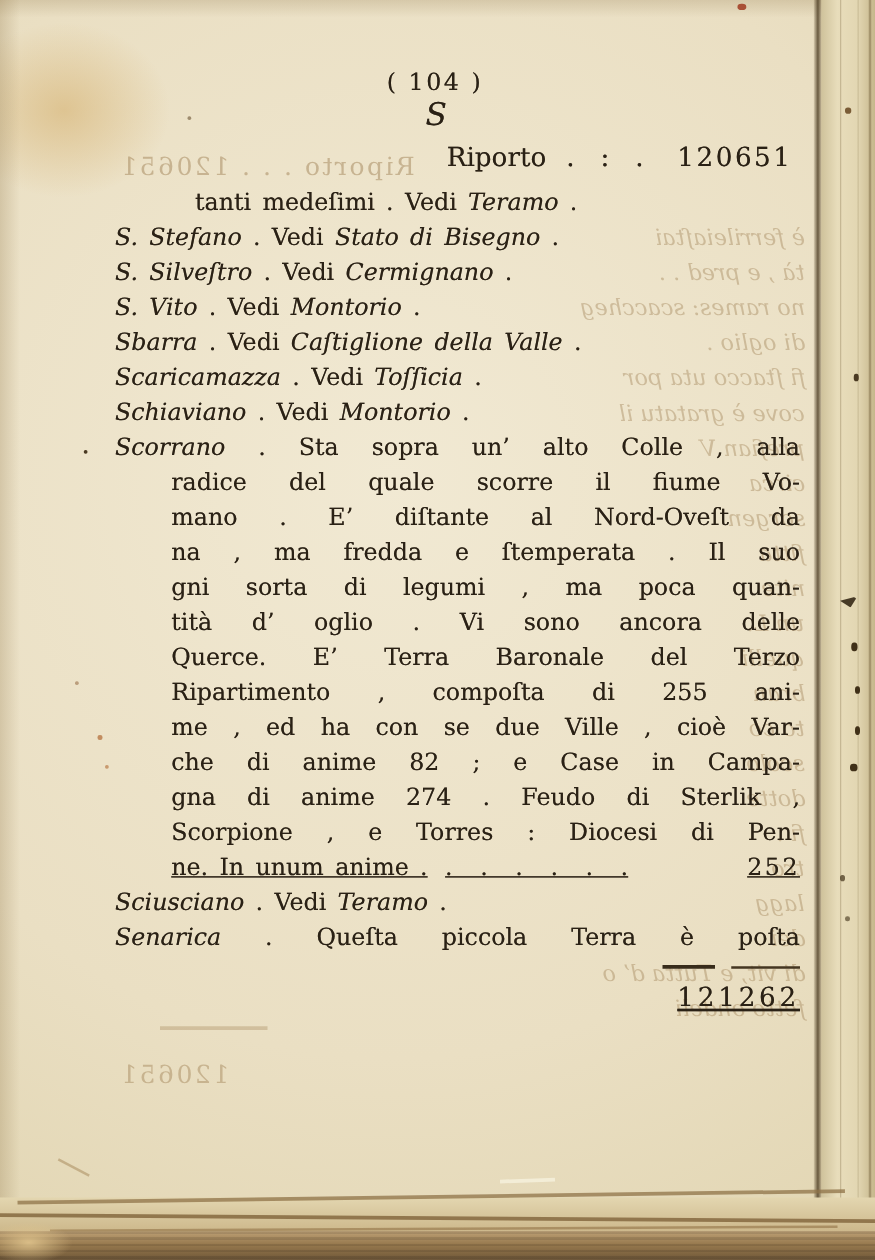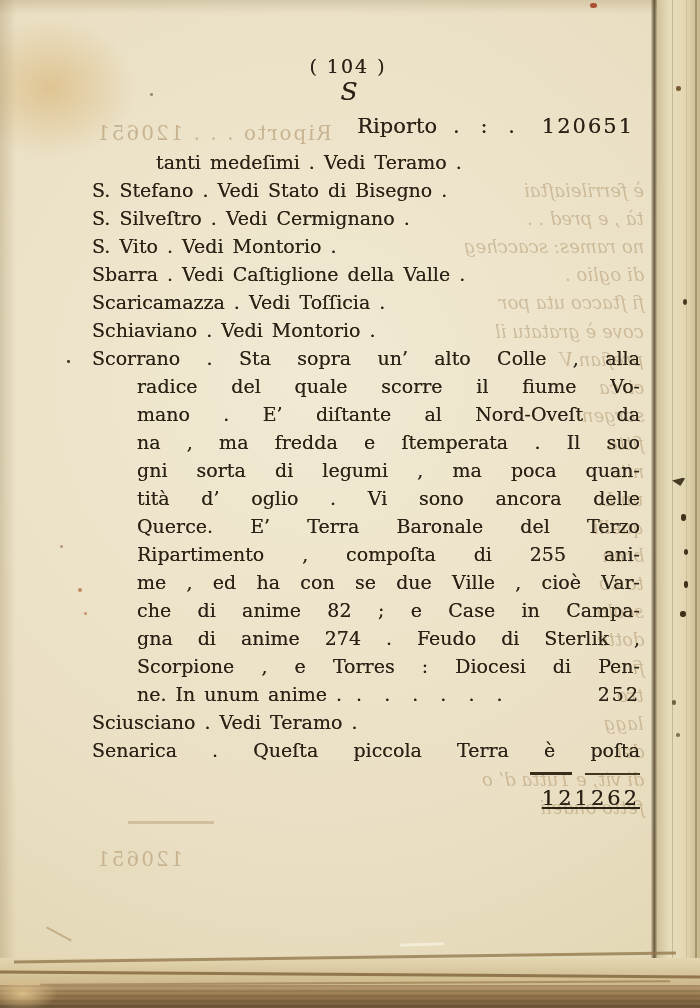--- a/index.html
+++ b/index.html
@@ -57,22 +57,22 @@
   .page-num{text-align:center;font-size:19px;letter-spacing:2px;padding-right:36px;line-height:24px;}
   .sig{text-align:center;font-style:italic;font-size:25px;padding-right:34px;line-height:28px;}
   .riporto{display:flex;align-items:baseline;font-size:21px;margin-top:6px;margin-bottom:8px;line-height:28px;}
   .riporto .sp{flex:1;}
   .riporto .d{margin:0 20px 0 16px;letter-spacing:7px;}
   .riporto .v{letter-spacing:2px;margin-right:6px;}
   .line{font-size:19px;line-height:28px;height:28px;word-spacing:3px;overflow:hidden;}
   .just{text-align:justify;text-align-last:justify;}
   .ind{padding-left:45px;}
   .ind1{padding-left:64px;}
-  .it{}
-  .anime{display:flex;align-items:flex-start;}
+  .it{font-style:italic;}
+  .anime{display:flex;align-items:flex-start;text-decoration:underline;}
   .anime .seg{flex:none;}
   .anime .dots{flex:1;margin-left:14px;word-spacing:16px;white-space:nowrap;overflow:hidden;}
   .anime .val{letter-spacing:2px;flex:none;}
   .rule-row{margin-top:5px;display:flex;justify-content:flex-end;align-items:center;gap:13px;height:9px;}
   .rule-a{width:42px;height:3px;background:#382c1b;}
   .rule-b{width:55px;height:2px;background:#443621;}
   .carry{text-align:right;font-size:21px;letter-spacing:3px;margin-top:8px;text-decoration:underline;}
 </style>
 </head>
 <body>

